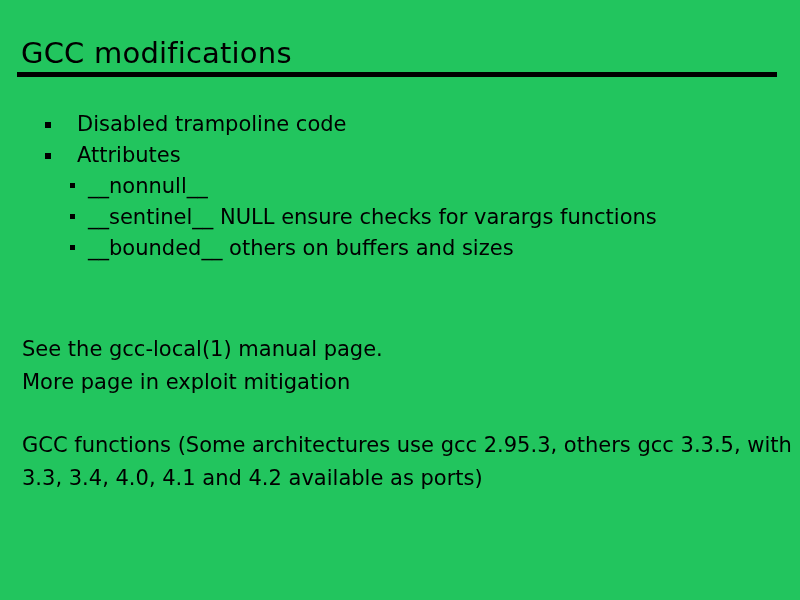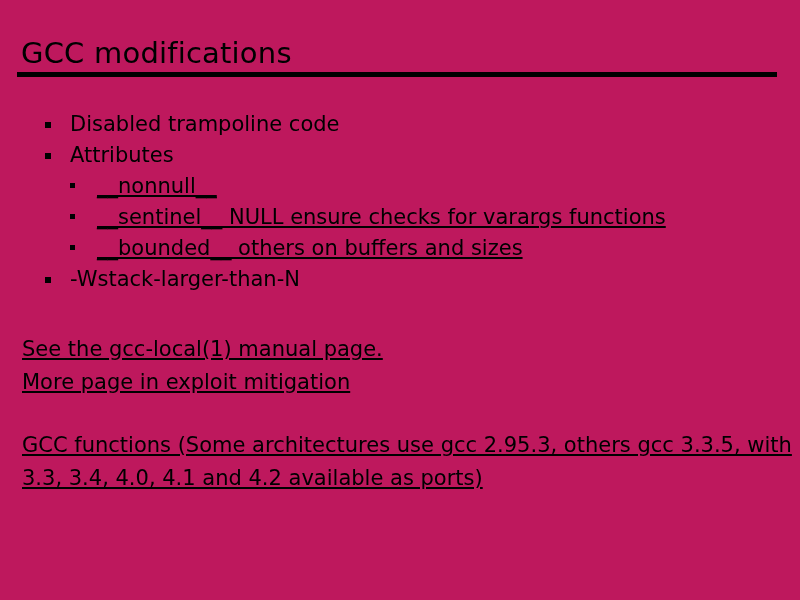--- a/index.html
+++ b/index.html
@@ -13,21 +13,21 @@
     background: #f6faf7;
     font-family: "DejaVu Sans", sans-serif;
     color: #000000;
     overflow: hidden;
   }
 
   .slide {
     position: relative;
     width: 800px;
     height: 600px;
-    background: #be185d;
+    background: #22c55e;
     box-sizing: border-box;
   }
 
   
   .slide-title {
     position: absolute;
     left: 21px;
     top: 36px;
     font-size: 29px;
     line-height: 34px;
@@ -83,25 +83,24 @@
     margin-top: 11px;
   }
 
   .bullet-text {
     flex: 0 1 auto;
     font-size: 21px;
     line-height: 28px;
     white-space: nowrap;
   }
   .level-1 .bullet-text {
-    margin-left: 19px;
+    margin-left: 26px;
   }
   .level-2 .bullet-text {
-    margin-left: 22px;
-    text-decoration: underline;
+    margin-left: 13px;
   }
 
   
   .body-block {
     position: absolute;
     left: 22px;
     width: 736px;
   }
 
   .body-block.note-block {
@@ -109,21 +108,20 @@
   }
   .body-block.summary-block {
     top: 429px;
   }
 
   .body-line {
     font-size: 21px;
     line-height: 32.5px;
     white-space: nowrap;
     color: #000;
-    text-decoration: underline;
   }
 
   .summary-block .body-line {
     line-height: 33px;
   }
 </style>
 </head>
 <body>
 
 <div class="slide">
@@ -152,24 +150,20 @@
     <div class="bullet-row level-2">
       <span class="bullet-marker"></span>
       <span class="bullet-text">__sentinel__ NULL ensure checks for varargs functions</span>
     </div>
 
     <div class="bullet-row level-2">
       <span class="bullet-marker"></span>
       <span class="bullet-text">__bounded__ others on buffers and sizes</span>
     </div>
 
-    <div class="bullet-row level-1">
-      <span class="bullet-marker"></span>
-      <span class="bullet-text">-Wstack-larger-than-N</span>
-    </div>
 
   </div>
 
   <div class="body-block note-block">
     <div class="body-line">See the gcc-local(1) manual page.</div>
     <div class="body-line">More page in exploit mitigation</div>
   </div>
 
   <div class="body-block summary-block">
     <div class="body-line">GCC functions (Some architectures use gcc 2.95.3, others gcc 3.3.5, with</div>

